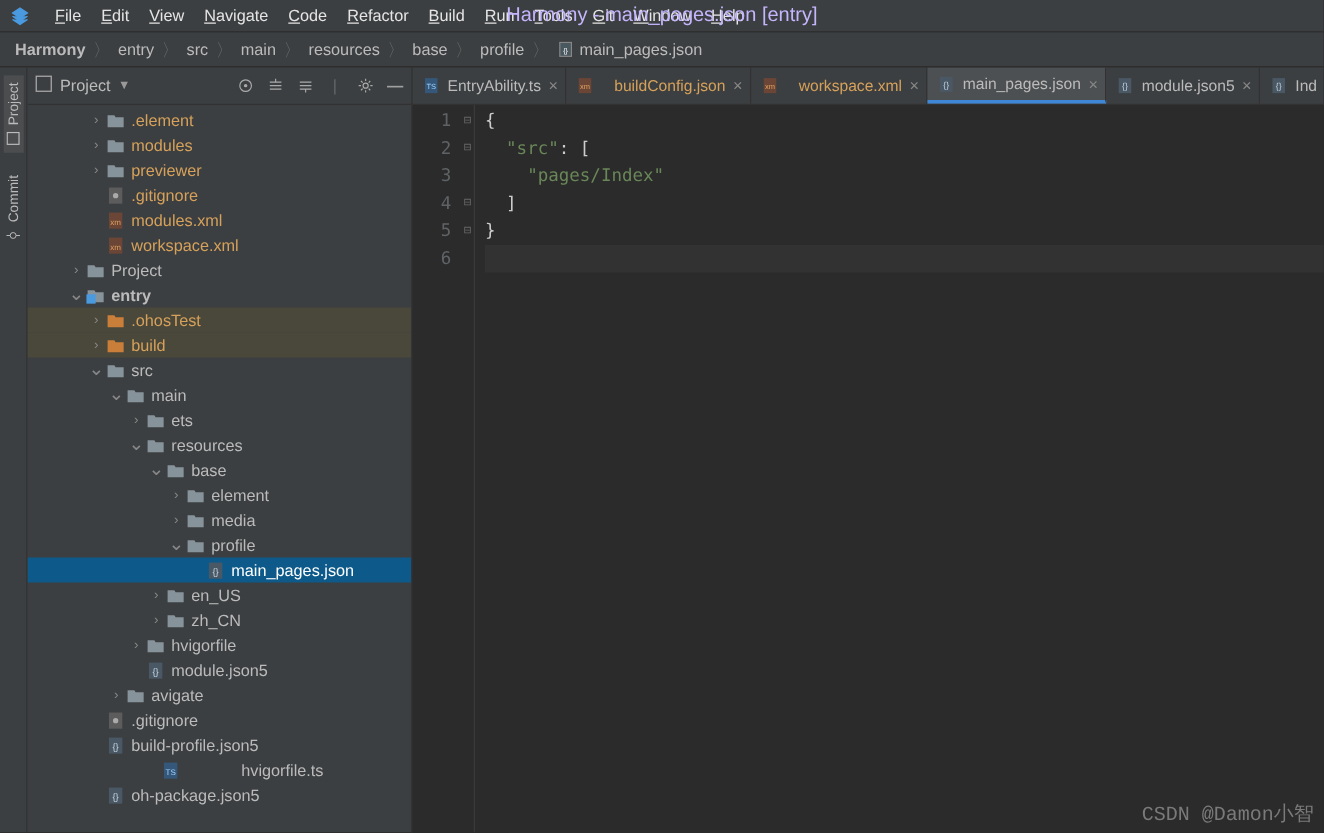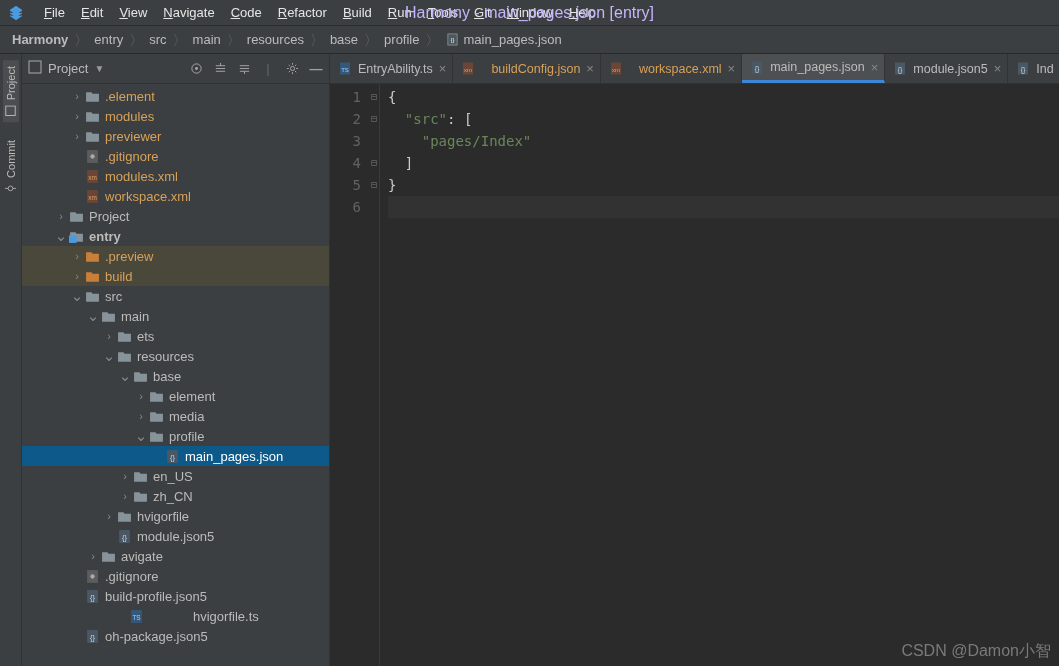--- a/index.html
+++ b/index.html
@@ -209,21 +209,21 @@
   .c-str {color:#6a8759;}
   .code .line.current { background:#323232; }
 
   
   .watermark {
     position:absolute;
     right: 8px;
     bottom: 4px;
     color: #7a7a7a;
     font-size: 16px;
-    font-family: Liberation Sans, sans-serif;
+    font-family: Liberation Mono, monospace;
     pointer-events:none;
   }
 </style>
 </head>
 <body>
 
 <div class="menubar">
   <span class="logo">
     <svg viewBox="0 0 24 24" width="16" height="16">
         <path fill="#4a9ae0" d="M12 2L3 8l9 6 9-6-9-6zM3 12l9 6 9-6M3 16l9 6 9-6" stroke="#4a9ae0" stroke-width="1.5"></path>
@@ -407,21 +407,21 @@
           </span>
           <span class="tree-label bold">entry</span>
         </div>
         <div class="tree-row highlight" style="padding-left: 48px;">
           <span class="tree-arrow">›</span>
           <span class="tree-icon">
             <svg viewBox="0 0 14 14" width="15" height="15">
               <path d="M1 3h5l1 1.5h6v7.5H1z" fill="#c97f3a"></path>
             </svg>
           </span>
-          <span class="tree-label mod">.preview</span>
+          <span class="tree-label mod">.ohosTest</span>
         </div>
         <div class="tree-row highlight" style="padding-left: 48px;">
           <span class="tree-arrow">›</span>
           <span class="tree-icon">
             <svg viewBox="0 0 14 14" width="15" height="15">
               <path d="M1 3h5l1 1.5h6v7.5H1z" fill="#c97f3a"></path>
             </svg>
           </span>
           <span class="tree-label mod">build</span>
         </div>

